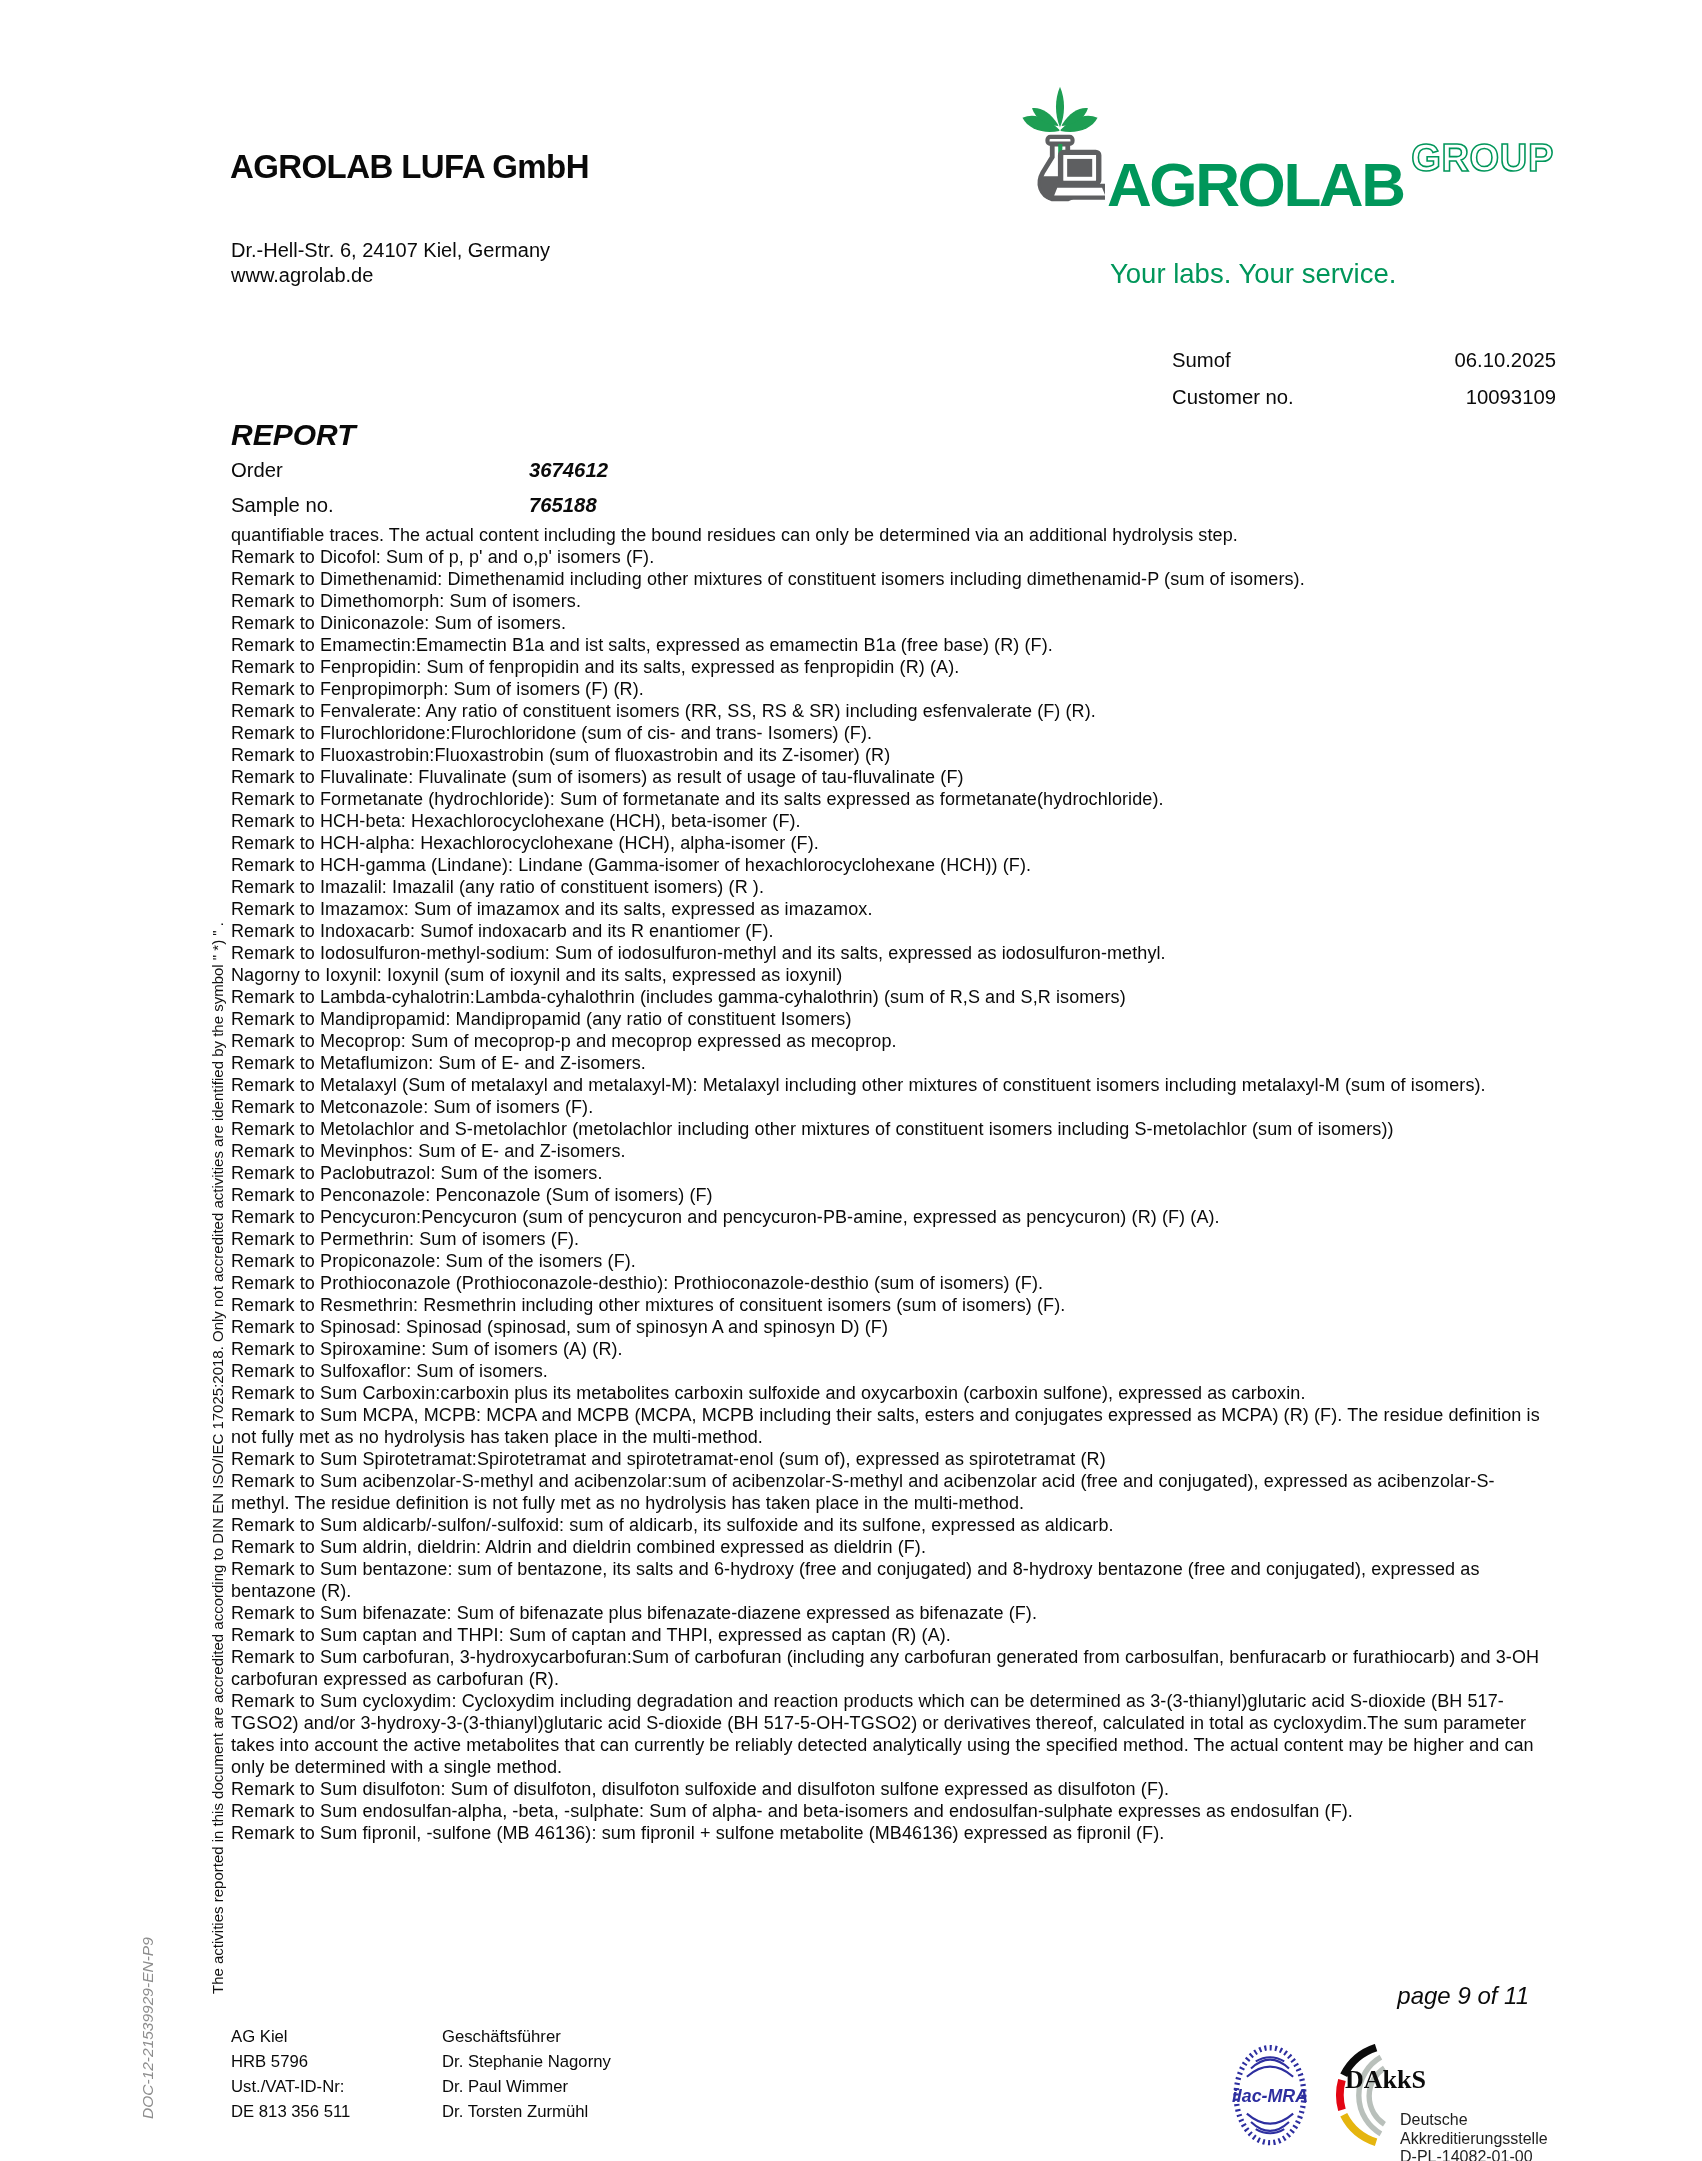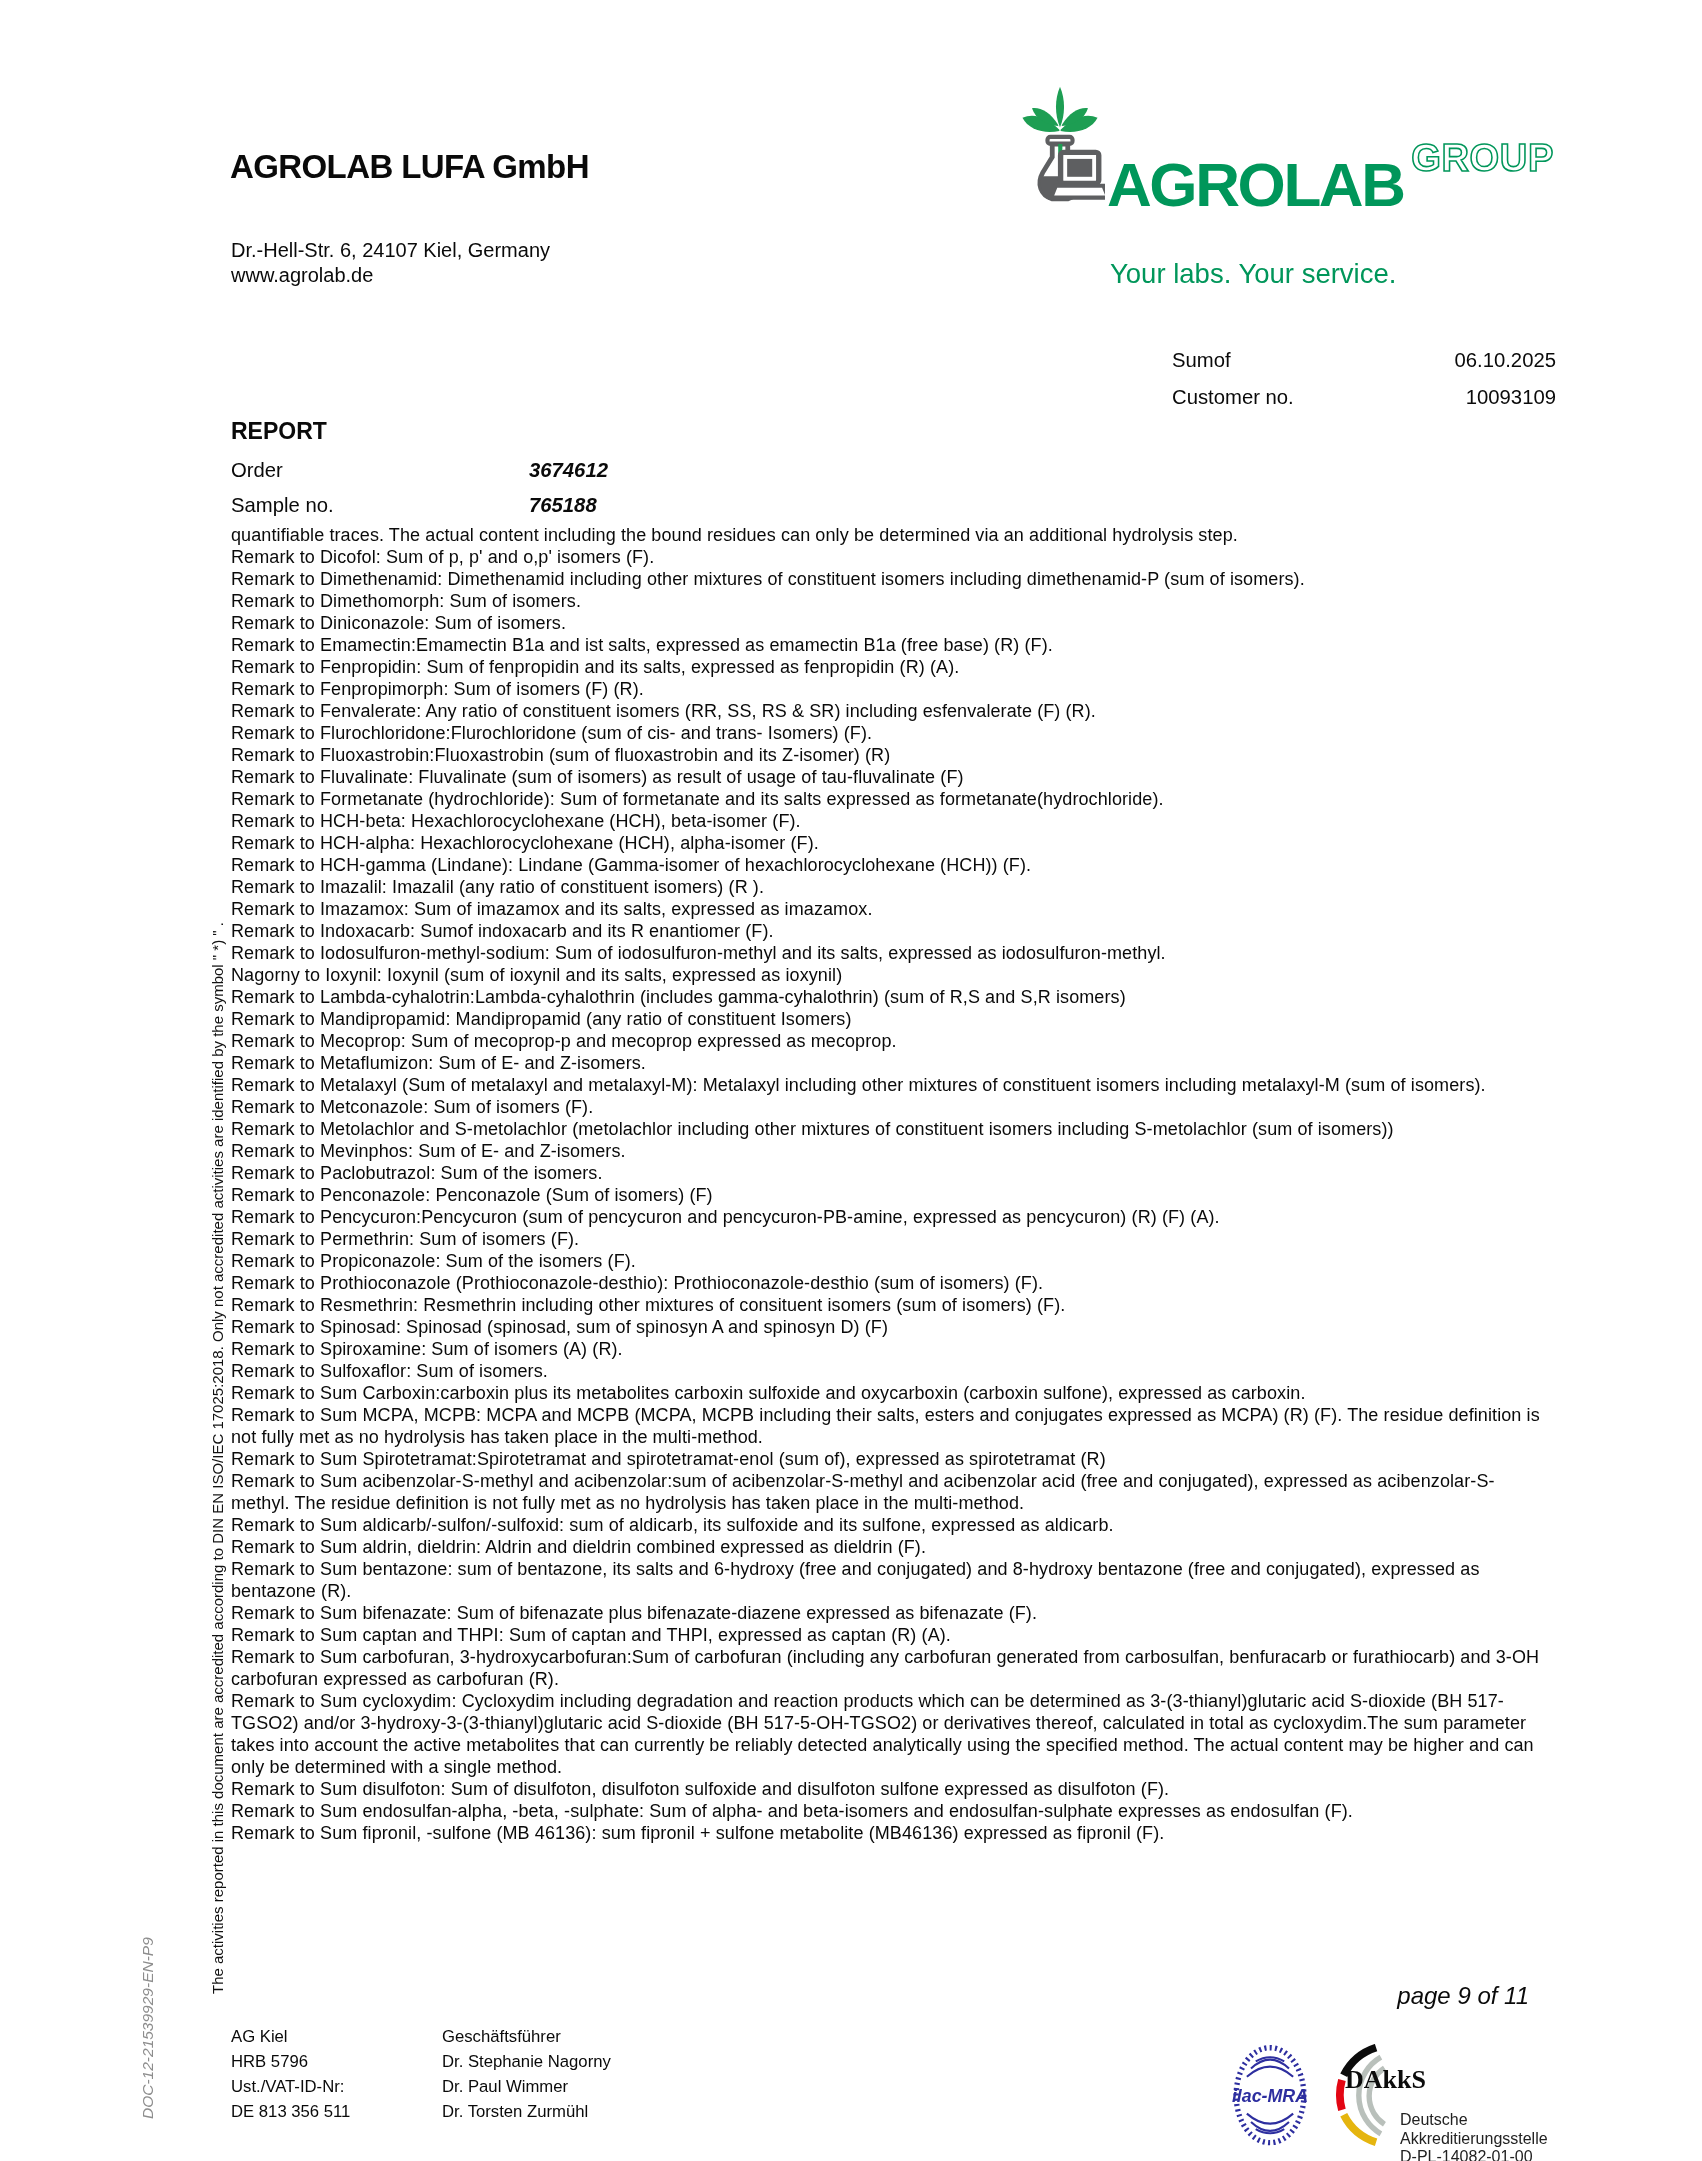--- a/index.html
+++ b/index.html
@@ -13,21 +13,21 @@
   .logo-icon { position:absolute; left:1015px; top:82px; width:90px; height:124px; }
   .brand-main { position:absolute; left:1107px; top:154px; font-size:62px; line-height:1; font-weight:bold; letter-spacing:-2.4px; color:#00965a; }
   .brand-suffix-svg { position:absolute; left:1410px; top:136px; }
   .tagline { position:absolute; left:1110px; top:231px; font-size:27.5px; color:#00965a;margin-top:27px; }
 
   .meta-label { position:absolute; left:1172px; font-size:20.3px; }
   .meta-value { position:absolute; left:1284px; width:272px; text-align:right; font-size:20.3px; }
   .date-row { top:349px; }
   .cust-row { top:386px; }
 
-  .report-title { position:absolute; left:231px; top:418px; font-size:23px; font-weight:bold; }
+  .report-title { position:absolute; left:231px; top:418px; font-size:30px; font-weight:bold; font-style:italic; }
   .kv-label { position:absolute; left:231px; font-size:20.3px; }
   .kv-value { position:absolute; left:529px; font-size:20.3px; font-weight:bold; font-style:italic; }
   .order-row { top:459px; }
   .sample-row { top:494px; }
 
   .body-text { position:absolute; left:231px; top:524px; width:1314px; font-size:18px; line-height:22px; letter-spacing:0.1px; }
   .body-text p { margin:0; }
 
   .page-num { position:absolute; left:1254px; top:1982px; width:275px; text-align:right; font-size:24px; font-style:italic; }
 

